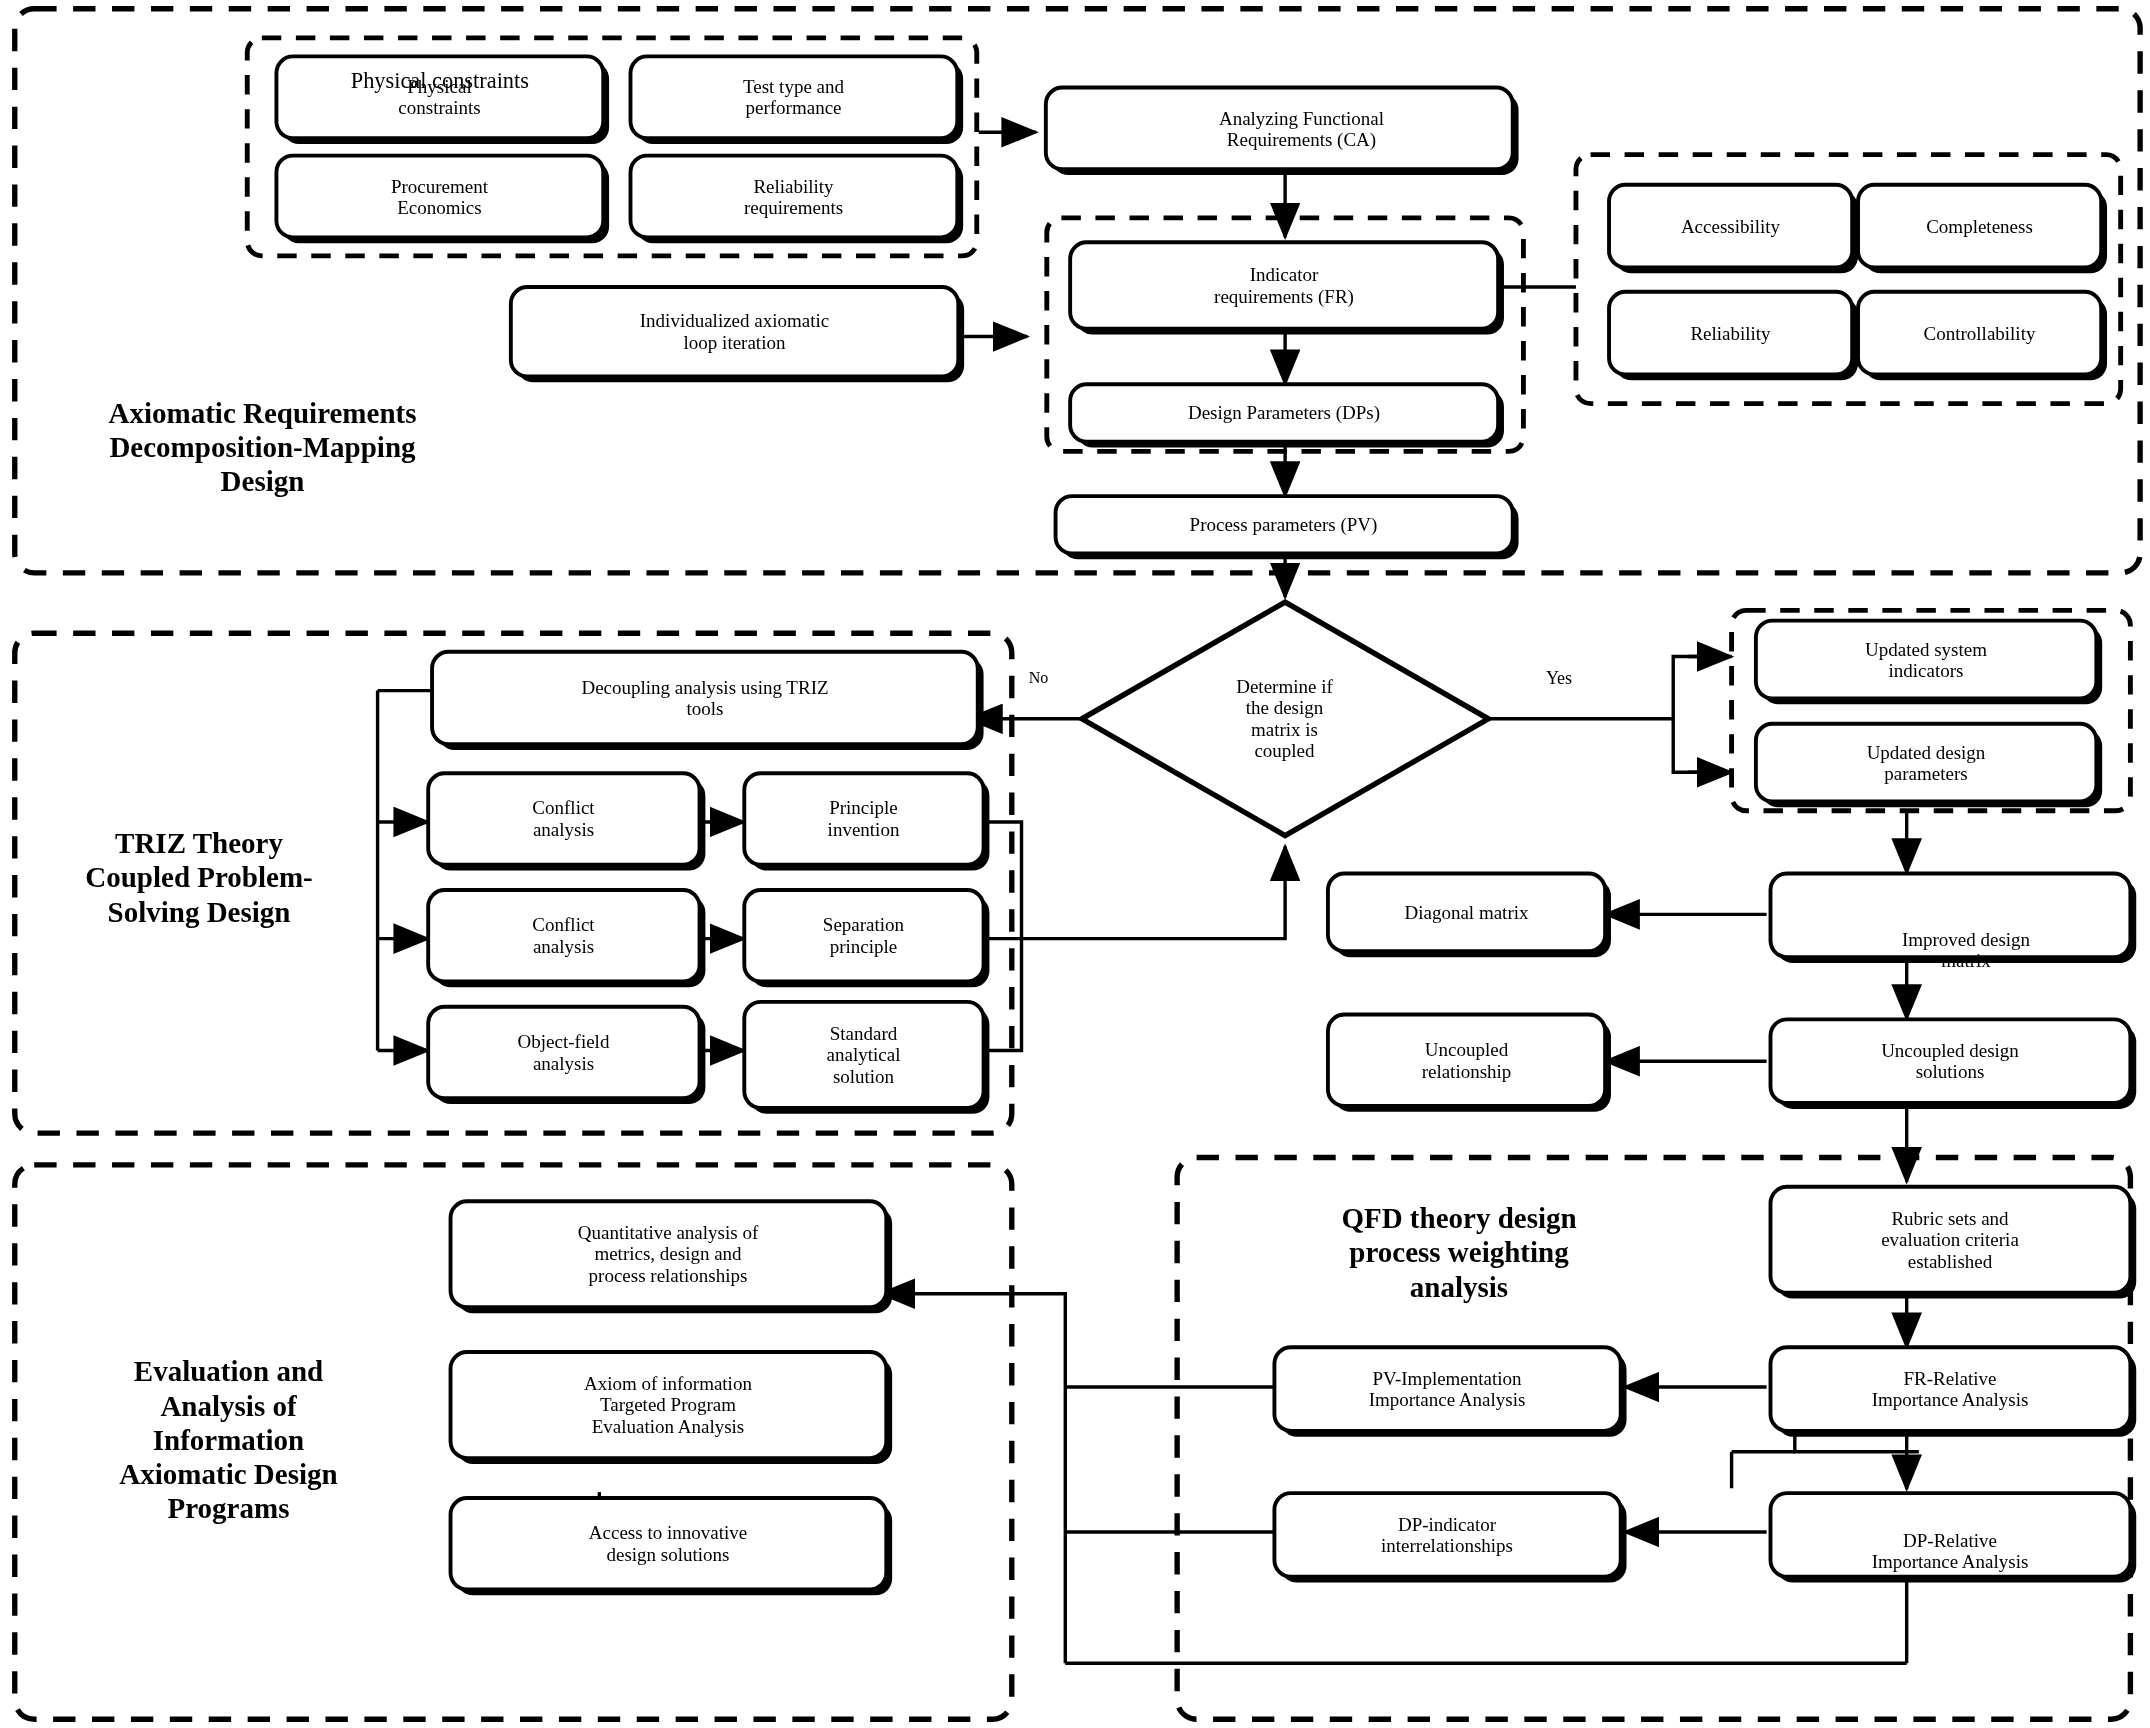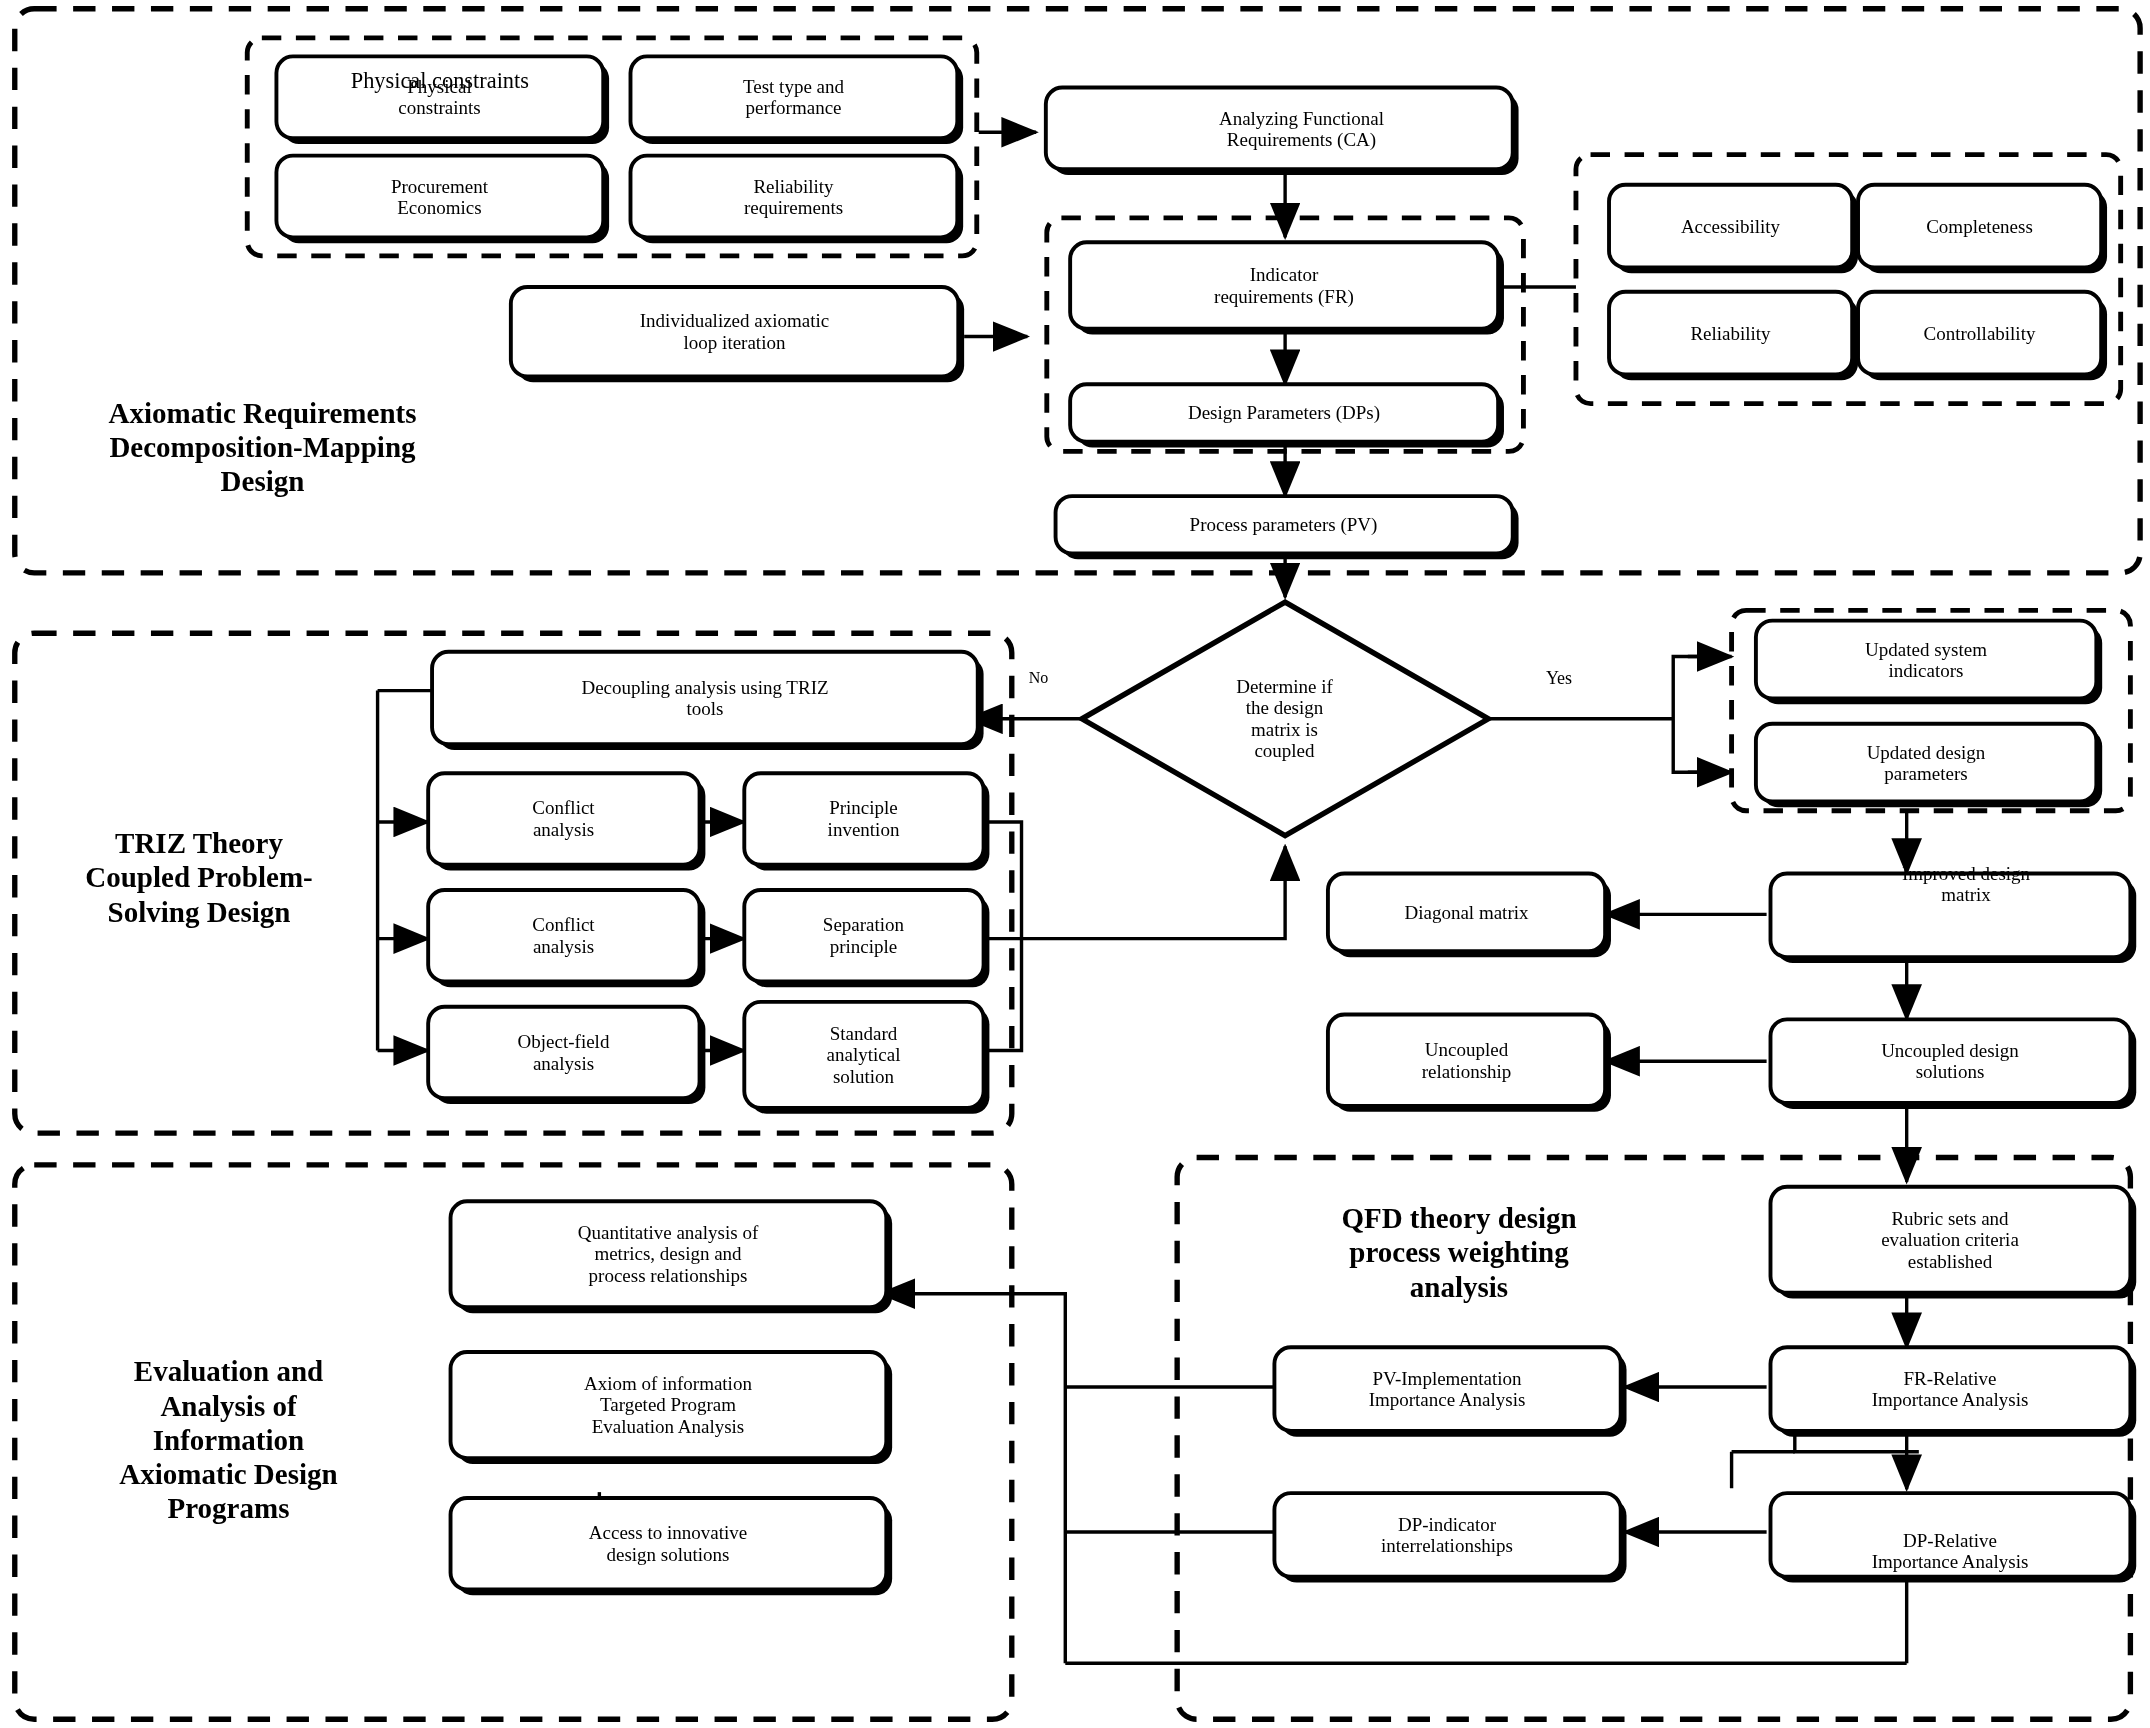--- a/index.html
+++ b/index.html
@@ -291,21 +291,21 @@
   <div class="t" style="left:428px;top:1007px;width:271px;height:91px;">Object-field
 analysis</div>
   <div class="t" style="left:744px;top:1002px;width:239px;height:106px;">Standard
 analytical
 solution</div>
 
   <div class="t" style="left:1756px;top:621px;width:340px;height:78px;">Updated system
 indicators</div>
   <div class="t" style="left:1756px;top:724px;width:340px;height:78px;">Updated design
 parameters</div>
-  <div class="t" style="left:1770px;top:842px;width:360px;height:84px;padding-left:16px;">Improved design
+  <div class="t" style="left:1770px;top:908px;width:360px;height:84px;padding-left:16px;">Improved design
 matrix</div>
   <div class="t" style="left:1328px;top:874px;width:277px;height:78px;">Diagonal matrix</div>
   <div class="t" style="left:1770px;top:1019px;width:360px;height:84px;">Uncoupled design
 solutions</div>
   <div class="t" style="left:1328px;top:1015px;width:277px;height:91px;">Uncoupled
 relationship</div>
 
   <div class="t" style="left:1770px;top:1187px;width:360px;height:106px;">Rubric sets and
 evaluation criteria
 established</div>

